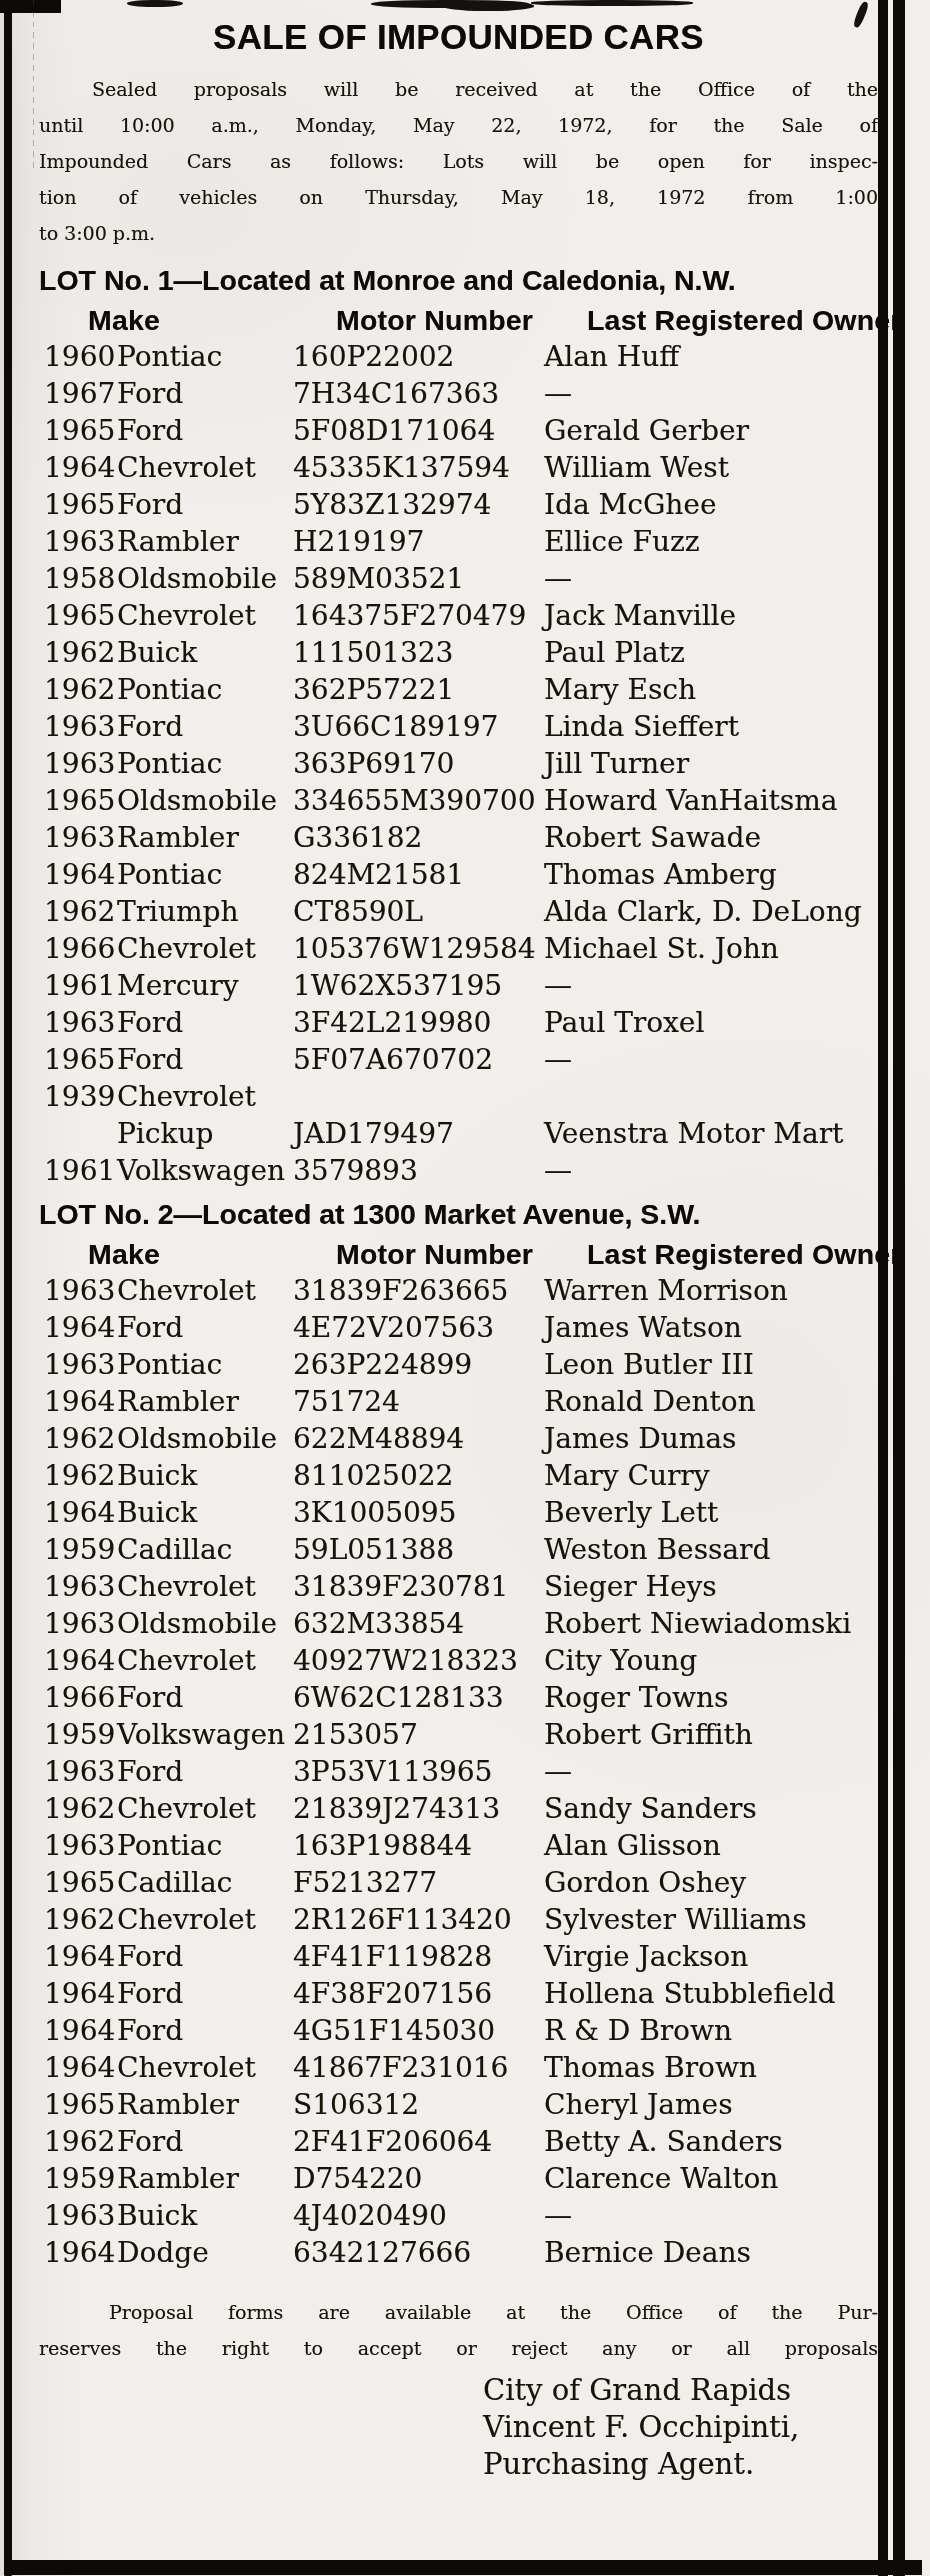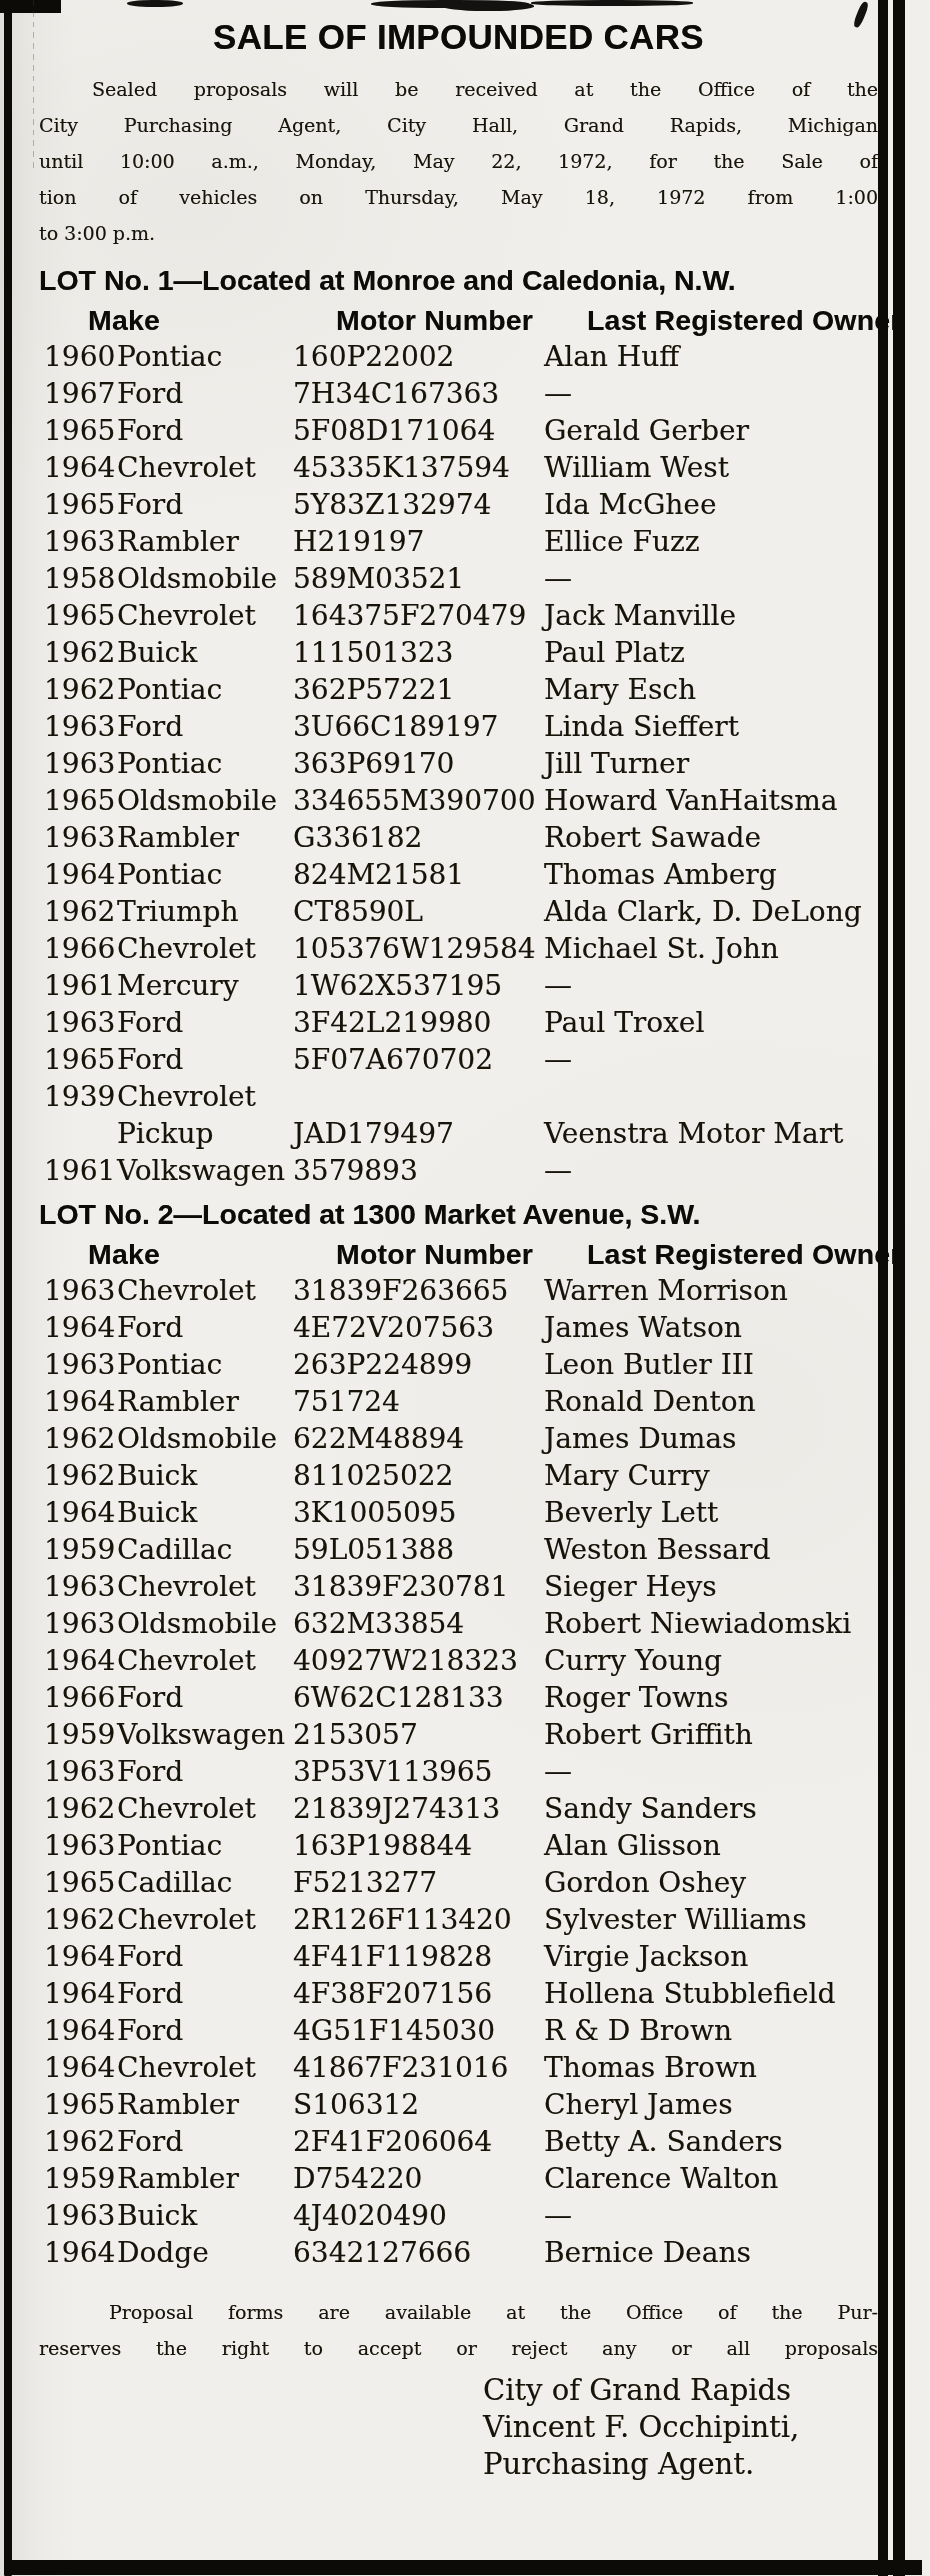--- a/index.html
+++ b/index.html
@@ -85,22 +85,22 @@
   <div class="smudge smudge-d"></div>
   <div class="smudge corner-mark"></div>
   <div class="crease"></div>
 
   <div class="content">
 
     <h1 class="title">SALE OF IMPOUNDED CARS</h1>
 
     <div class="para serif">
       <div class="jline indent">Sealed proposals will be received at the Office of the</div>
-      <div class="jline">City Purchasing Agent, City Hall, Grand Rapids, Michigan</div>
       <div class="jline">until 10:00 a.m., Monday, May 22, 1972, for the Sale of</div>
+      <div class="jline">Impounded Cars as follows: Lots will be open for inspec-</div>
       <div class="jline">tion of vehicles on Thursday, May 18, 1972 from 1:00</div>
       <div class="jline last">to 3:00 p.m.</div>
     </div>
 
     <section>
       <div class="lot-heading">LOT No. 1—Located at Monroe and Caledonia, N.W.</div>
       <div class="thead">
         <span>Make</span>
         <span>Motor Number</span>
         <span>Last Registered Owner</span>
@@ -312,21 +312,21 @@
           <div class="row">
             <span class="cell cell-year">1963</span>
             <span class="cell cell-make">Oldsmobile</span>
             <span class="cell cell-motor">632M33854</span>
             <span class="cell cell-owner">Robert Niewiadomski</span>
           </div>
           <div class="row">
             <span class="cell cell-year">1964</span>
             <span class="cell cell-make">Chevrolet</span>
             <span class="cell cell-motor">40927W218323</span>
-            <span class="cell cell-owner">Curry Young</span>
+            <span class="cell cell-owner">City Young</span>
           </div>
           <div class="row">
             <span class="cell cell-year">1966</span>
             <span class="cell cell-make">Ford</span>
             <span class="cell cell-motor">6W62C128133</span>
             <span class="cell cell-owner">Roger Towns</span>
           </div>
           <div class="row">
             <span class="cell cell-year">1959</span>
             <span class="cell cell-make">Volkswagen</span>

